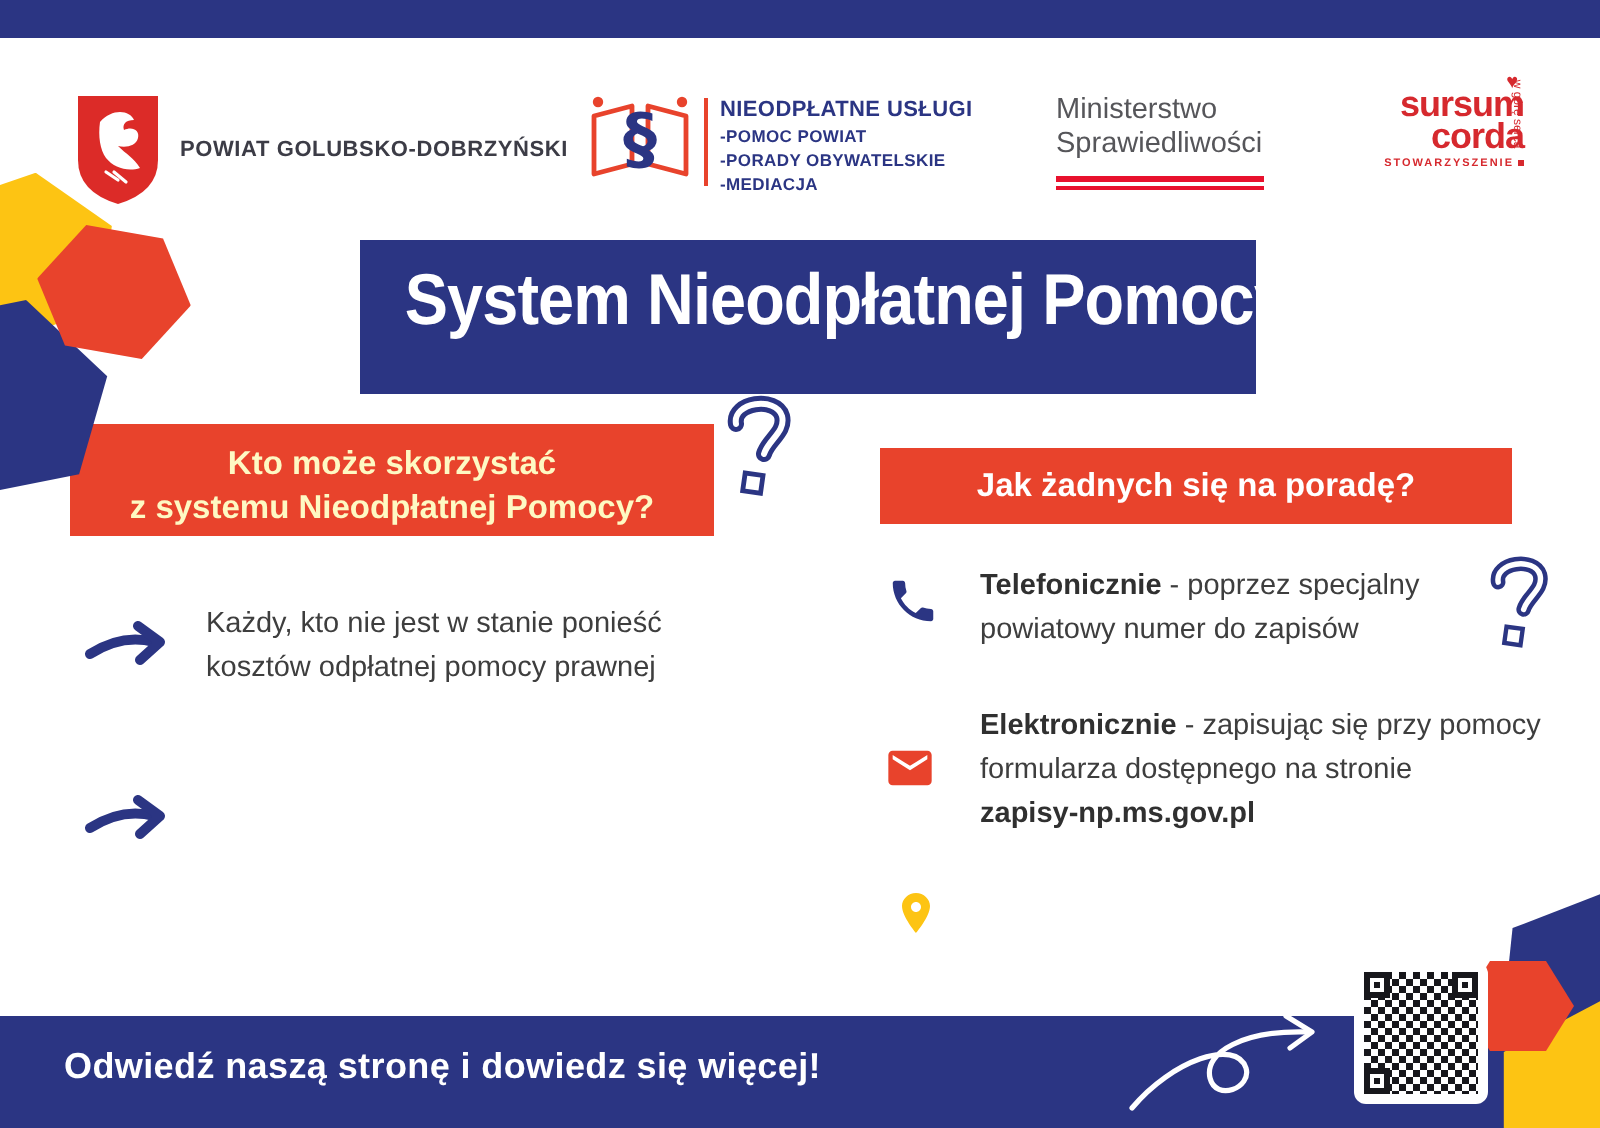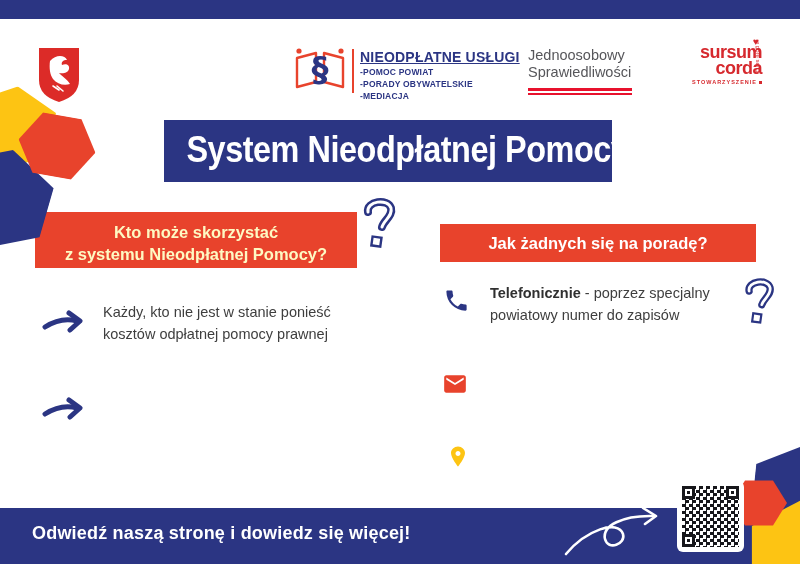--- a/index.html
+++ b/index.html
@@ -10,35 +10,35 @@
   
   .topbar{left:0;top:0;width:800px;height:19px;background:var(--navy);}
   .footerbar{left:0;top:508px;width:800px;height:56px;background:var(--navy);}
 
   
   .crest{left:37px;top:46px;}
   .powiat-label{left:90px;top:69px;font-size:11px;font-weight:700;color:#3c3c46;letter-spacing:.3px;}
   .np-logo{left:292px;top:45px;}
   .np-divider{left:352px;top:49px;width:2px;height:44px;background:var(--banner_red);}
   .np-text{left:360px;top:49px;color:var(--navy);}
-  .np-title{font-size:14px;font-weight:700;letter-spacing:.2px;text-decoration:underline;}
+  .np-title{font-size:11px;font-weight:700;letter-spacing:.2px;}
   .np-line{font-size:8.5px;font-weight:700;margin-top:2px;letter-spacing:.2px;}
   .min-block{left:528px;top:47px;color:var(--gray_text);}
   .min-line{font-size:14.5px;line-height:17px;}
   .min-underline{width:104px;height:7px;border-top:3px solid var(--underline_red);
                  border-bottom:2px solid var(--underline_red);box-sizing:border-box;margin-top:7px;}
   .sursum{left:688px;top:44px;width:74px;text-align:right;color:var(--logo_red);}
   .sursum-w{font-size:18px;font-weight:800;line-height:16px;letter-spacing:-.5px;}
   .sursum-heart{position:absolute;top:-8px;right:3px;font-size:10px;}
   .sursum-sub{font-size:5.5px;font-weight:700;letter-spacing:1px;margin-top:3px;}
   .sursum-side{position:absolute;right:-13px;top:10px;font-size:6px;transform:rotate(90deg);transform-origin:center;}
   .sq{display:inline-block;width:3px;height:3px;background:var(--logo_red);margin-left:2px;vertical-align:middle;}
 
   
-  .title-banner{left:164px;top:120px;width:448px;height:62px;background:var(--navy);}
+  .title-banner{left:180px;top:120px;width:448px;height:77px;background:var(--navy);}
   .title-banner span{display:block;text-align:center;line-height:59px;color:#fff;
       font-size:36px;font-weight:700;letter-spacing:-.5px;transform:scaleX(.9);white-space:nowrap;}
 
   
   .head-left{left:35px;top:212px;width:322px;height:56px;background:var(--banner_red);
       color:#fef9c3;font-weight:700;font-size:16.5px;text-align:center;padding-top:9px;box-sizing:border-box;line-height:1.35;}
   .head-right{left:440px;top:224px;width:316px;height:38px;background:var(--banner_red);
       color:#fff;font-weight:700;font-size:16.5px;text-align:center;line-height:38px;}
 
   
@@ -91,40 +91,41 @@
   <div class="abs hx-nv-l hexp"></div>
   <div class="abs hex hx-rd-l"></div>
 
   <div class="abs crest">
     <svg width="44" height="58" viewBox="0 0 44 58">
       <path d="M2 2 H42 V34 Q42 50 22 56 Q2 50 2 34 Z" fill="#dc2b28"></path>
       <path d="M13 15 C19 8 28 9 30 14 C26 14 24 16 25 19 C29 17 33 19 32 23 C31 27 26 28 22 27 C26 31 30 33 33 38 C27 40 20 38 16 33 C13 29 12 22 13 15 Z" fill="#ffffff"></path>
       <path d="M16 40 l6 4 M20 40 l6 5" stroke="#fff" stroke-width="1.6" stroke-linecap="round"></path>
     </svg>
   </div>
+  <div class="abs powiat-label">POWIAT GOLUBSKO-DOBRZYŃSKI</div>
 
   <div class="abs np-logo">
     <svg width="56" height="48" viewBox="0 0 56 48">
       <circle cx="7" cy="6" r="2.6" fill="#e8432c"></circle>
       <circle cx="49" cy="6" r="2.6" fill="#e8432c"></circle>
       <path d="M5 13 L24 8 L24 37 L5 42 Z" fill="#ffffff" stroke="#e8432c" stroke-width="2.4" stroke-linejoin="round"></path>
       <path d="M51 13 L32 8 L32 37 L51 42 Z" fill="#ffffff" stroke="#e8432c" stroke-width="2.4" stroke-linejoin="round"></path>
       <text x="28" y="36" text-anchor="middle" font-family="DejaVu Sans, sans-serif" font-size="34" font-weight="bold" fill="#2b3583">§</text>
     </svg>
   </div>
   <div class="abs np-divider"></div>
   <div class="abs np-text">
     <div class="np-title">NIEODPŁATNE USŁUGI</div>
     <div class="np-line">-POMOC POWIAT</div>
     <div class="np-line">-PORADY OBYWATELSKIE</div>
     <div class="np-line">-MEDIACJA</div>
   </div>
 
   <div class="abs min-block">
-    <div class="min-line">Jednoosobowy</div>
+    <div class="min-line">Ministerstwo</div>
     <div class="min-line">Sprawiedliwości</div>
     <div class="min-underline"></div>
   </div>
 
   <div class="abs sursum">
     <span class="sursum-heart">♥</span>
     <div class="sursum-w">sursum</div>
     <div class="sursum-w">corda</div>
     <div class="sursum-sub"><span>STOWARZYSZENIE</span><span class="sq"></span></div>
     <div class="sursum-side">w górę serca</div>
@@ -179,20 +180,23 @@
     </svg>
   </div>
   <div class="abs item-text rt1"><b>Telefonicznie</b><span> - poprzez specjalny
 powiatowy numer do zapisów</span></div>
 
   <div class="abs ic-mail">
     <svg width="30" height="26" viewBox="0 0 24 24">
       <path fill="#e8432c" d="M20 4H4c-1.1 0-1.99.9-1.99 2L2 18c0 1.1.9 2 2 2h16c1.1 0 2-.9 2-2V6c0-1.1-.9-2-2-2zm0 4l-8 5-8-5V6l8 5 8-5v2z"></path>
     </svg>
   </div>
+  <div class="abs item-text rt2"><b>Elektronicznie</b><span> - zapisując się przy pomocy
+formularza dostępnego na stronie
+</span><b>zapisy-np.ms.gov.pl</b></div>
 
   <div class="abs ic-pin">
     <svg width="24" height="31" viewBox="0 0 24 24">
       <path fill="#fdc413" d="M12 2C8.13 2 5 5.13 5 8.5c0 5.25 7 13.5 7 13.5s7-8.25 7-13.5C19 5.13 15.87 2 12 2zm0 9.5c-1.38 0-2.5-1.12-2.5-2.5s1.12-2.5 2.5-2.5 2.5 1.12 2.5 2.5-1.12 2.5-2.5 2.5z"></path>
     </svg>
   </div>
 
   <div class="abs footerbar"></div>
   <div class="abs footer-text">Odwiedź naszą stronę i dowiedz się więcej!</div>
 

